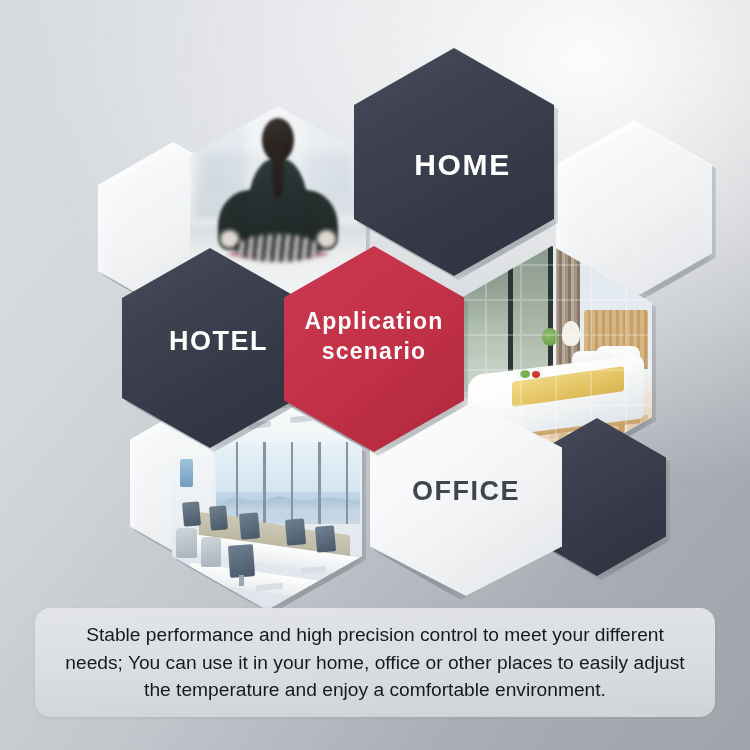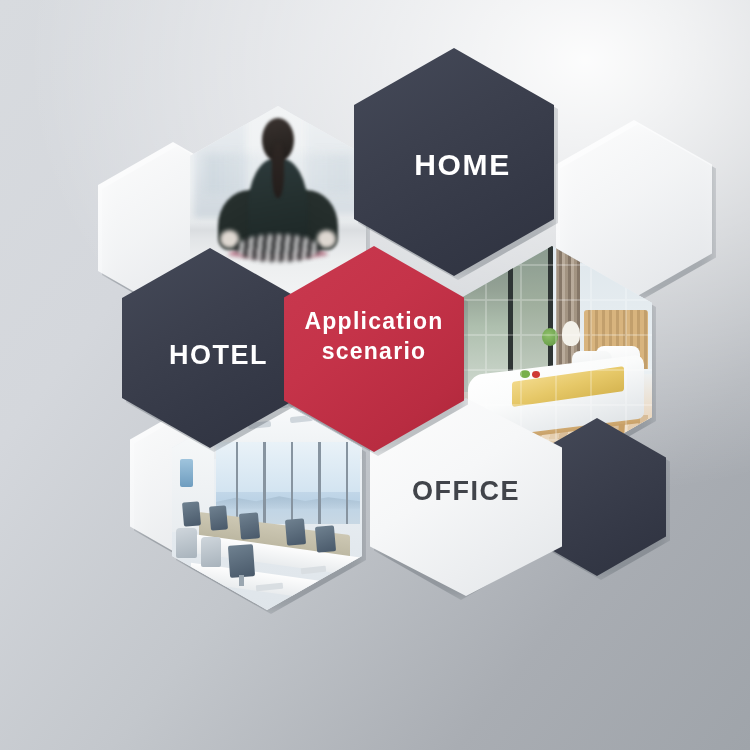--- a/index.html
+++ b/index.html
@@ -290,28 +290,31 @@
   <div class="hexshadow" style="left:532px;top:422px;width:138px;height:158px;"></div>
   <div class="hex dark" style="left:528px;top:418px;width:138px;height:158px;"></div>
 
   <div class="hexshadow" style="left:374px;top:402px;width:174px;height:198px;"></div>
   <div class="hex light" style="left:370px;top:398px;width:192px;height:198px;">
     <span class="lbl" style="top:78px;font-size:27px;">OFFICE</span>
   </div>
 
   <div class="hexshadow" style="left:126px;top:252px;width:176px;height:200px;"></div>
   <div class="hex dark" style="left:122px;top:248px;width:176px;height:200px;">
-    <span class="lbl" style="top:92px;font-size:27px;">HOTEL</span>
+    <span class="lbl" style="top:78px;font-size:27px;">HOTEL</span>
   </div>
 
   <div class="hexshadow" style="left:358px;top:52px;width:200px;height:228px;"></div>
   <div class="hex dark" style="left:354px;top:48px;width:200px;height:228px;">
     <span class="lbl" style="top:100px;font-size:30px;">HOME</span>
   </div>
 
   <div class="hexshadow" style="left:288px;top:250px;width:180px;height:206px;"></div>
   <div class="hex red" style="left:284px;top:246px;width:180px;height:206px;">
     <span class="lbl" style="top:92px;font-size:23px;">scenario</span>
     <span class="lbl" style="top:62px;font-size:23px;">Application</span>
   </div>
 
+  <div id="caption">
+    <p>Stable performance and high precision control to meet your different needs; You can use it in your home, office or other places to easily adjust the temperature and enjoy a comfortable environment.</p>
+  </div>
 
 </div>
 
 </body></html>

